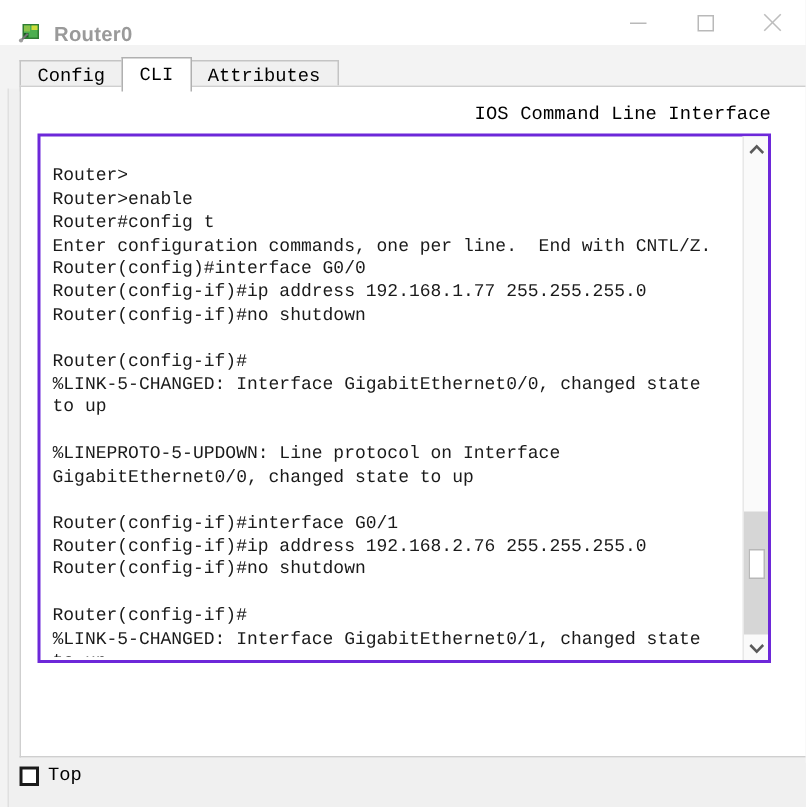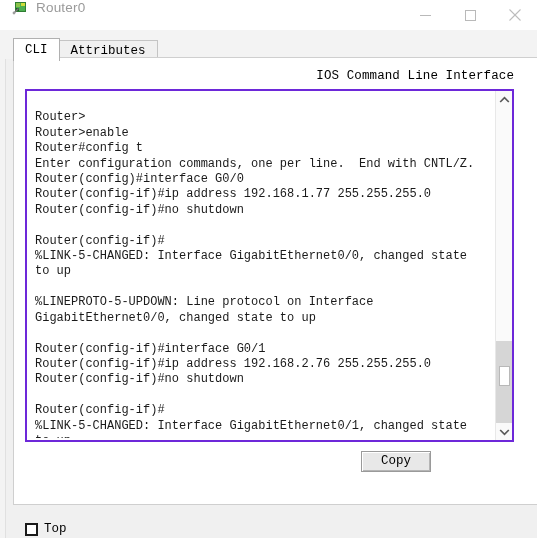--- a/index.html
+++ b/index.html
@@ -31,22 +31,23 @@
     width: 537px;
     height: 30px;
     background: #ffffff;
     box-sizing: border-box;
   }
   #title-left {
     position: absolute;
     left: 12px; top: 0;
     height: 30px;
     display: flex;
-    align-items: flex-start;
+    align-items: flex-end;
     gap: 7px;
+    font-weight: bold;
   }
   #router-icon {
     width: 17px;
     height: 16px;
     position: relative;
   }
   #window-title {
     font-family: "Liberation Sans", sans-serif;
     font-size: 13.5px;
     color: #9a9a9a;
@@ -222,26 +223,25 @@
     box-sizing: border-box;
     padding: 0;
     cursor: default;
   }
   #btn-copy  { left: 347px; }
   #btn-paste { left: 428px; }
 
   
   #footer-row {
     position: absolute;
-    left: 25px;
+    left: 13px;
     top: 510px;
     display: flex;
     align-items: flex-end;
     gap: 6px;
-    margin-top: 12px;
   }
   #top-checkbox {
     width: 13px;
     height: 13px;
     border: 2px solid #1a1a1a;
     background: #ffffff;
     box-sizing: border-box;
   }
   #top-label {
     font-family: "Liberation Mono", monospace;
@@ -296,20 +296,21 @@
         <line x1="1.5" y1="1.5" x2="12.5" y2="12.5" stroke="#bdbdbd" stroke-width="1.1"></line>
         <line x1="12.5" y1="1.5" x2="1.5" y2="12.5" stroke="#bdbdbd" stroke-width="1.1"></line>
       </svg>
     </div>
   </div>
 
   <div id="left-edge"></div>
 
   <div id="tab-strip">
     <div id="tab-strip-inner">
+      <div class="tab">Config</div>
       <div class="tab active">CLI</div>
       <div class="tab">Attributes</div>
     </div>
   </div>
 
   <div id="content-panel">
 
     <div id="panel-heading">IOS Command Line Interface</div>
 
     <div id="console-box">
@@ -345,21 +346,20 @@
         <div id="sb-thumb"></div>
         <div class="sb-arrow" id="sb-arrow-down">
           <svg width="11" height="8" viewBox="0 0 11 8">
             <path d="M1.2 2 L5.5 6.4 L9.8 2" fill="none" stroke="#5a5a5a" stroke-width="1.7"></path>
           </svg>
         </div>
       </div>
     </div>
 
     <div id="button-row">
-      <button class="ui-button" id="btn-copy">Copy</button>
     </div>
 
   </div>
 
   <div id="footer-row">
     <span id="top-checkbox"></span>
     <span id="top-label">Top</span>
   </div>
 
 </div>

